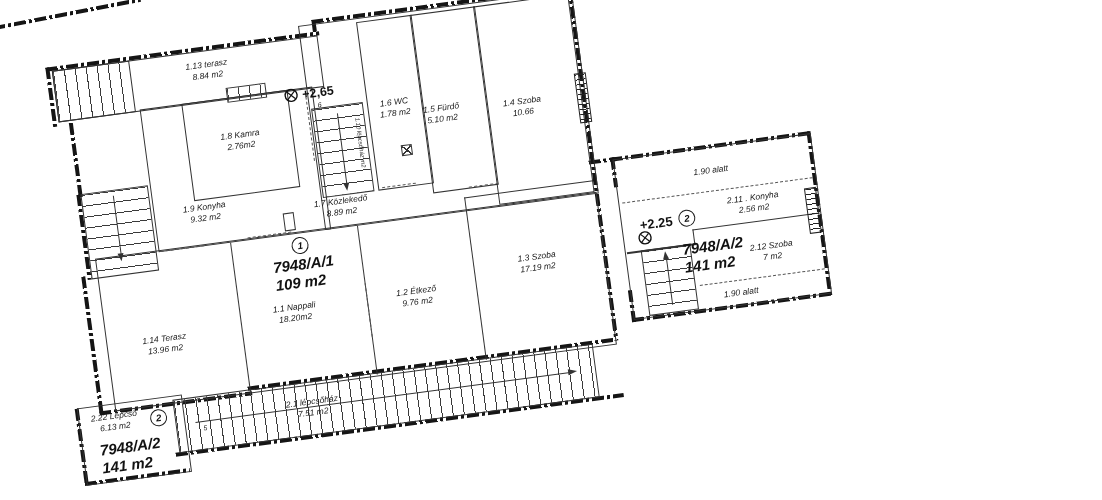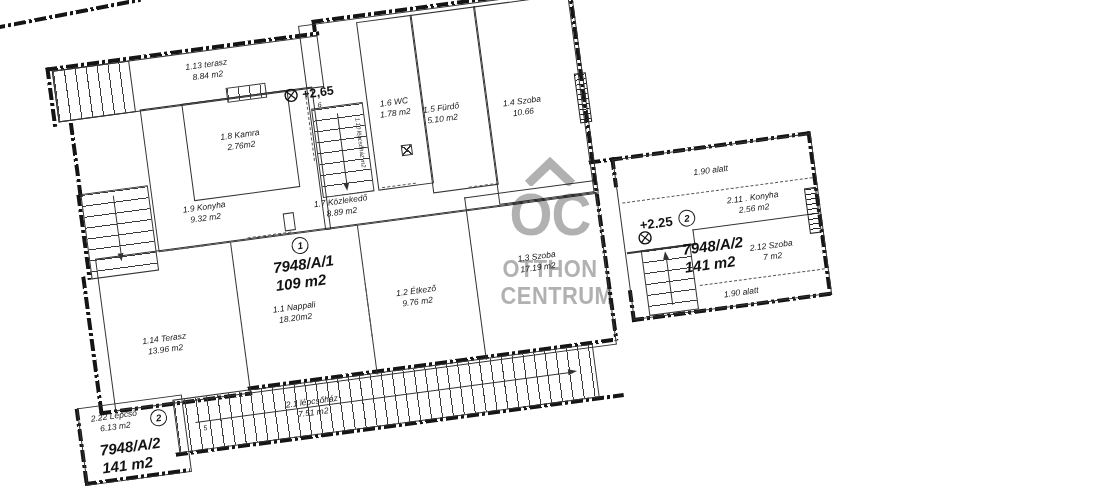--- a/index.html
+++ b/index.html
@@ -228,22 +228,14 @@
       <span>7948/A/2</span><br>
       <span>141 m2</span>
     </div>
     <div class="lbl" style="left:726px;top:320px;">
       <span>2.12 Szoba</span><br>
       <span>7 m2</span>
     </div>
     <div class="lbl" style="left:690px;top:357px;">1.90 alatt</div>
   </div>
 
-  <div id="wm">
-    <svg width="54" height="30" viewBox="0 0 54 30" style="display:block;margin:0 auto;">
-      <polyline points="5,28 27,7 49,28" fill="none" stroke="#b1b1b1" stroke-width="9"></polyline>
-    </svg>
-    <div class="logo">OC</div>
-    <div class="l1">OTTHON</div>
-    <div class="l2">CENTRUM</div>
-  </div>
 
 </div>
 
 </body></html>

